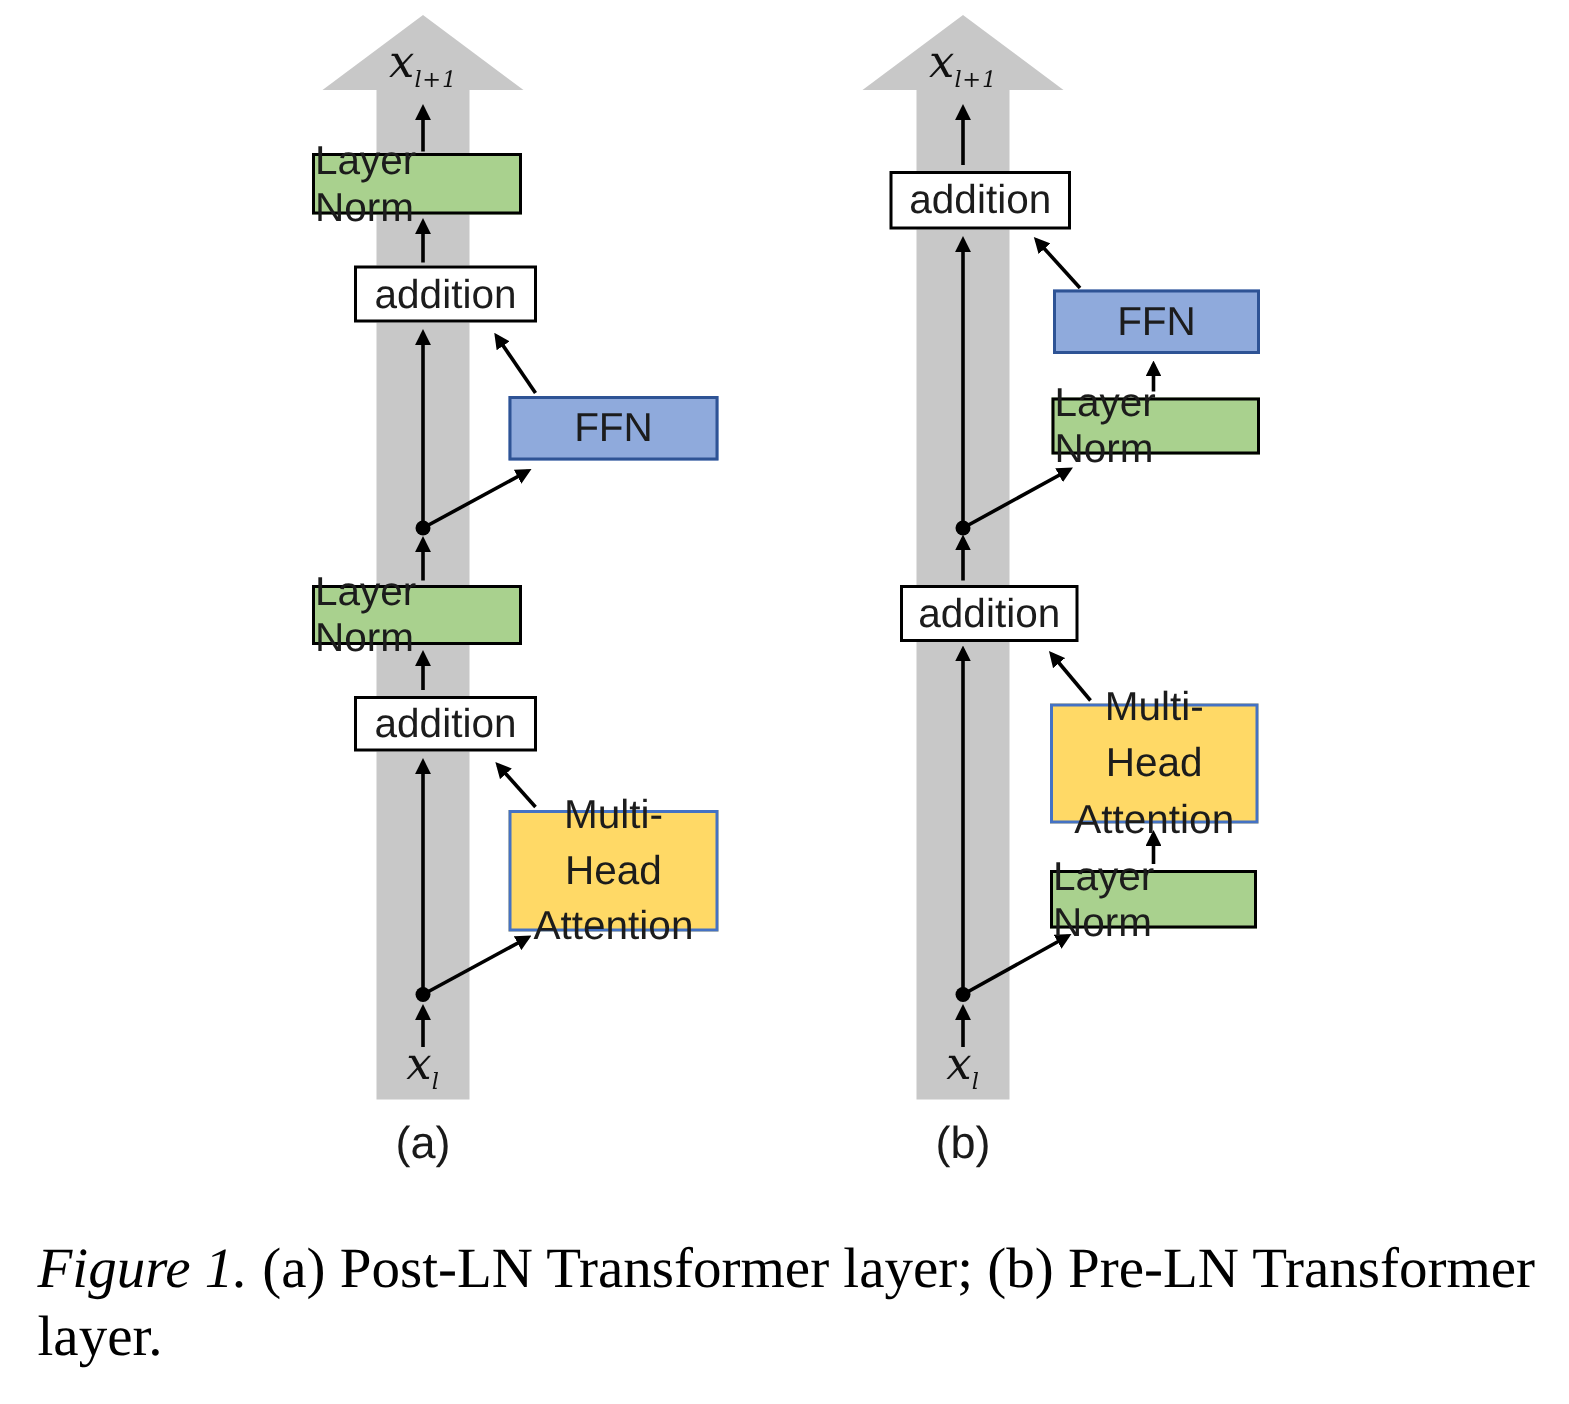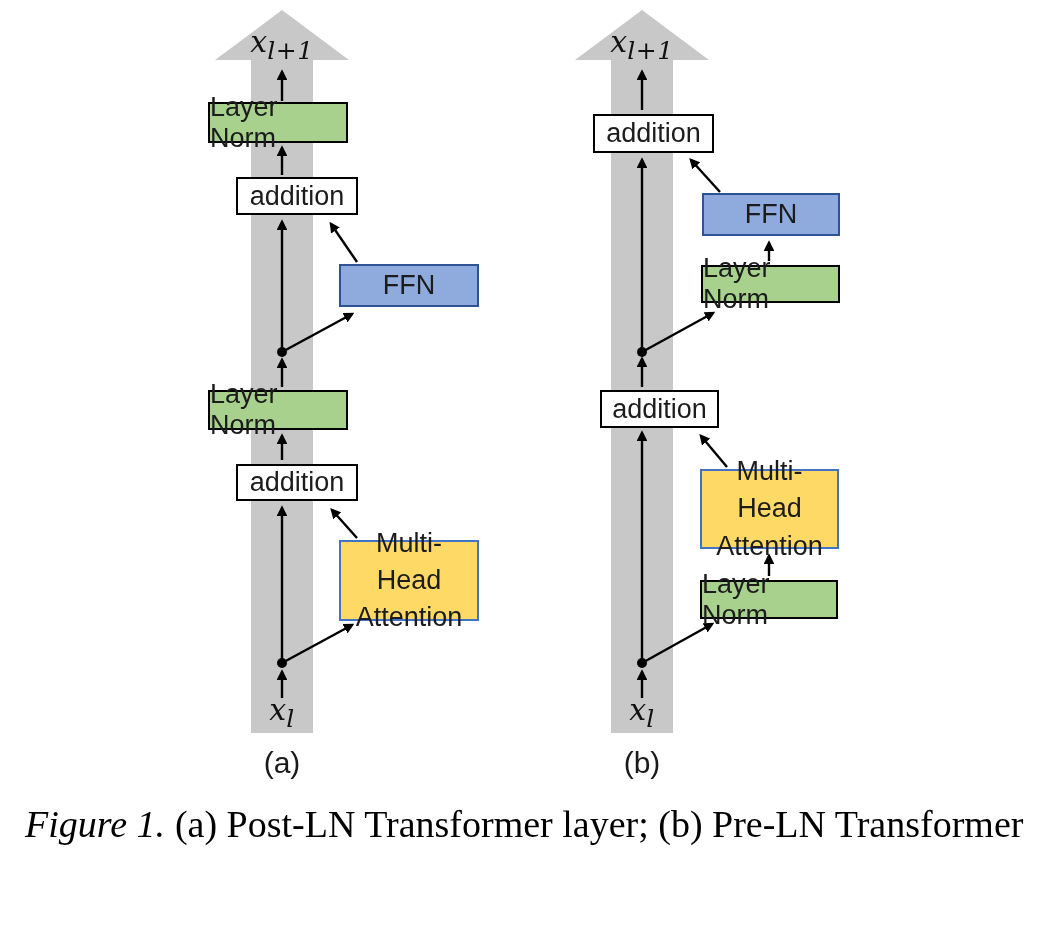--- a/index.html
+++ b/index.html
@@ -11,23 +11,23 @@
   .dot{fill:var(--arrow-black,#000000);}
   .box{position:absolute;box-sizing:border-box;display:flex;align-items:center;
        justify-content:center;font-size:27px;color:#1c1c1c;}
   .box.green{background:var(--layer-norm-fill,#A9D18E);border:2.5px solid var(--layer-norm-border,#000);}
   .box.white{background:var(--addition-fill,#fff);border:2.5px solid var(--addition-border,#000);margin-left:15px;}
   .box.blue{background:var(--ffn-fill,#8FAADC);border:2.2px solid var(--ffn-border,#2E5395);text-align:center;}
   .box.yellow{background:var(--attention-fill,#FFD966);border:2.2px solid var(--attention-border,#4472C4);
        text-align:center;line-height:1.38;padding:0 8px;}
   .mathlabel{position:absolute;transform:translateX(-50%);white-space:nowrap;
        font-family:"DejaVu Serif",serif;font-style:italic;font-size:30px;color:#111;}
-  .mathlabel sub{font-size:25px;font-style:italic;vertical-align:-7px;letter-spacing:0.5px;}
+  .mathlabel sub{font-size:15px;font-style:italic;vertical-align:-7px;letter-spacing:0.5px;}
   .panel-label{position:absolute;transform:translateX(-50%);font-size:30px;color:#1a1a1a;}
-  .caption{position:absolute;left:25px;top:802px;font-family:"Liberation Serif",serif;
+  .caption{position:absolute;left:25px;top:824px;font-family:"Liberation Serif",serif;
        font-size:38px;line-height:45px;color:#000;white-space:nowrap;}
   .cap-tag{font-style:italic;margin-right:0.26em;}
 </style>
 </head>
 <body>
 
 <div class="stage">
 
   <svg class="wires" width="1046" height="820" viewBox="0 0 1046 820">
     <defs>
@@ -93,15 +93,16 @@
   <div class="box blue" style="left:702px;top:193px;width:138px;height:43px;">FFN</div>
   <div class="box green" style="left:701px;top:265px;width:139px;height:38px;">Layer Norm</div>
   <div class="box white" style="left:585px;top:390px;width:119px;height:38px;">addition</div>
   <div class="box yellow" style="left:700px;top:469px;width:139px;height:80px;">Multi-Head Attention</div>
   <div class="box green" style="left:700px;top:580px;width:138px;height:39px;">Layer Norm</div>
   <div class="mathlabel" style="left:642px;top:692px;"><span>x</span><sub>l</sub></div>
   <div class="panel-label" style="left:642px;top:746px;">(b)</div>
 
   <div class="caption">
     <div><span class="cap-tag">Figure 1.</span><span>(a) Post-LN Transformer layer; (b) Pre-LN Transformer</span></div>
+    <div>layer.</div>
   </div>
 
 </div>
 
 </body></html>

